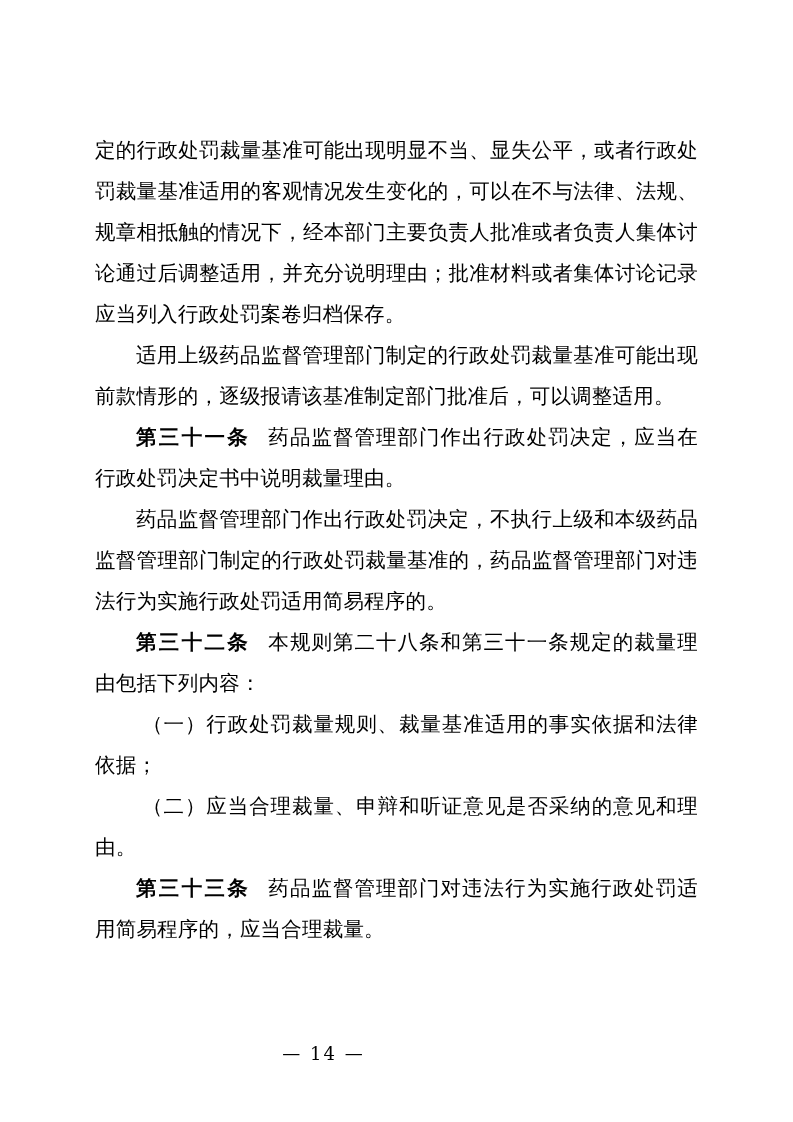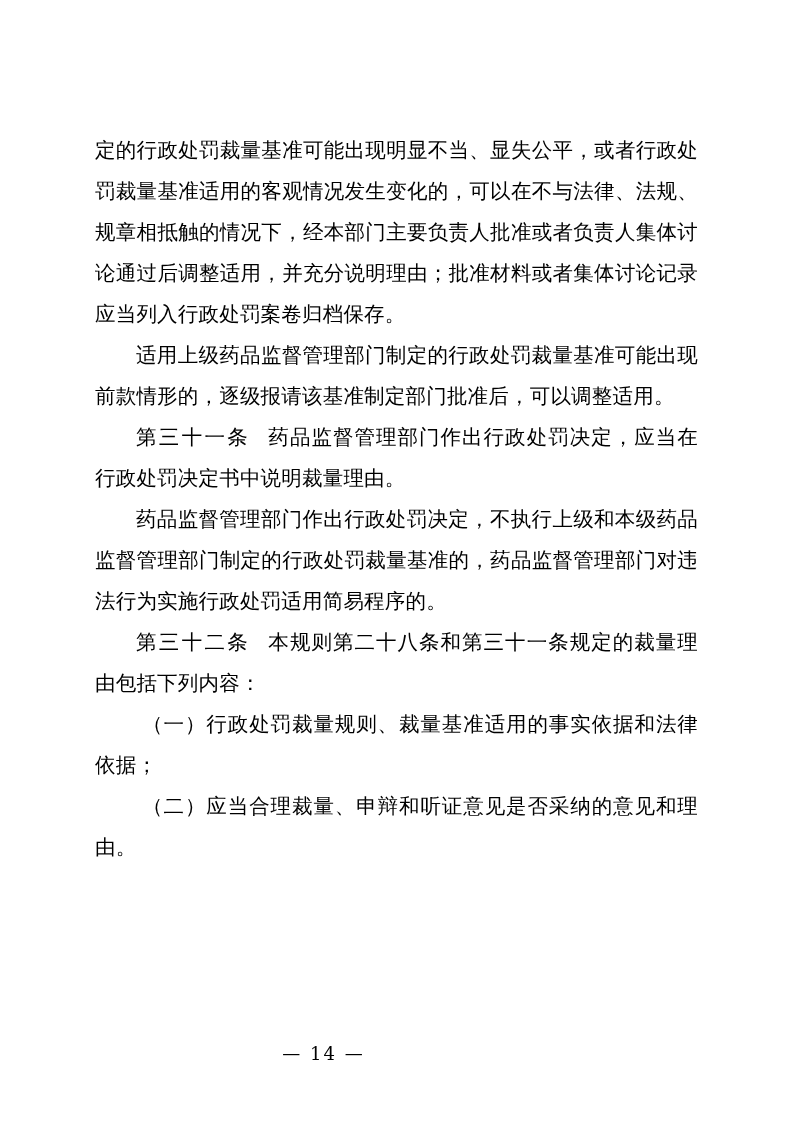--- a/index.html
+++ b/index.html
@@ -37,21 +37,21 @@
     text-align: justify;
     text-justify: inter-ideograph;
   }
   .para.no-indent {
     text-indent: 0;
   }
   .para.sub-indent {
     text-indent: 2.3em;
   }
   .article-label {
-    font-weight: normal;
+    font-weight: bold;
     letter-spacing: 1.5px;
   }
   .gap-after-label {
     display: inline-block;
     width: 0.85em;
   }
   .footer {
     position: absolute;
     left: 0;
     bottom: 58px;
@@ -76,18 +76,19 @@
     <p class="para"><span class="article-label">第三十一条</span><span class="gap-after-label"></span><span>药品监督管理部门作出行政处罚决定，应当在行政处罚决定书中说明裁量理由。</span></p>
 
     <p class="para">药品监督管理部门作出行政处罚决定，不执行上级和本级药品监督管理部门制定的行政处罚裁量基准的，药品监督管理部门对违法行为实施行政处罚适用简易程序的。</p>
 
     <p class="para"><span class="article-label">第三十二条</span><span class="gap-after-label"></span><span>本规则第二十八条和第三十一条规定的裁量理由包括下列内容：</span></p>
 
     <p class="para sub-indent">（一）行政处罚裁量规则、裁量基准适用的事实依据和法律依据；</p>
 
     <p class="para sub-indent">（二）应当合理裁量、申辩和听证意见是否采纳的意见和理由。</p>
 
+    <p class="para"><span class="article-label">第三十三条</span><span class="gap-after-label"></span><span>药品监督管理部门对违法行为实施行政处罚适用简易程序的，应当合理裁量。</span></p>
 
 
   </div>
 </div>
 
 <div class="footer">— 14 —</div>
 
 </body></html>

